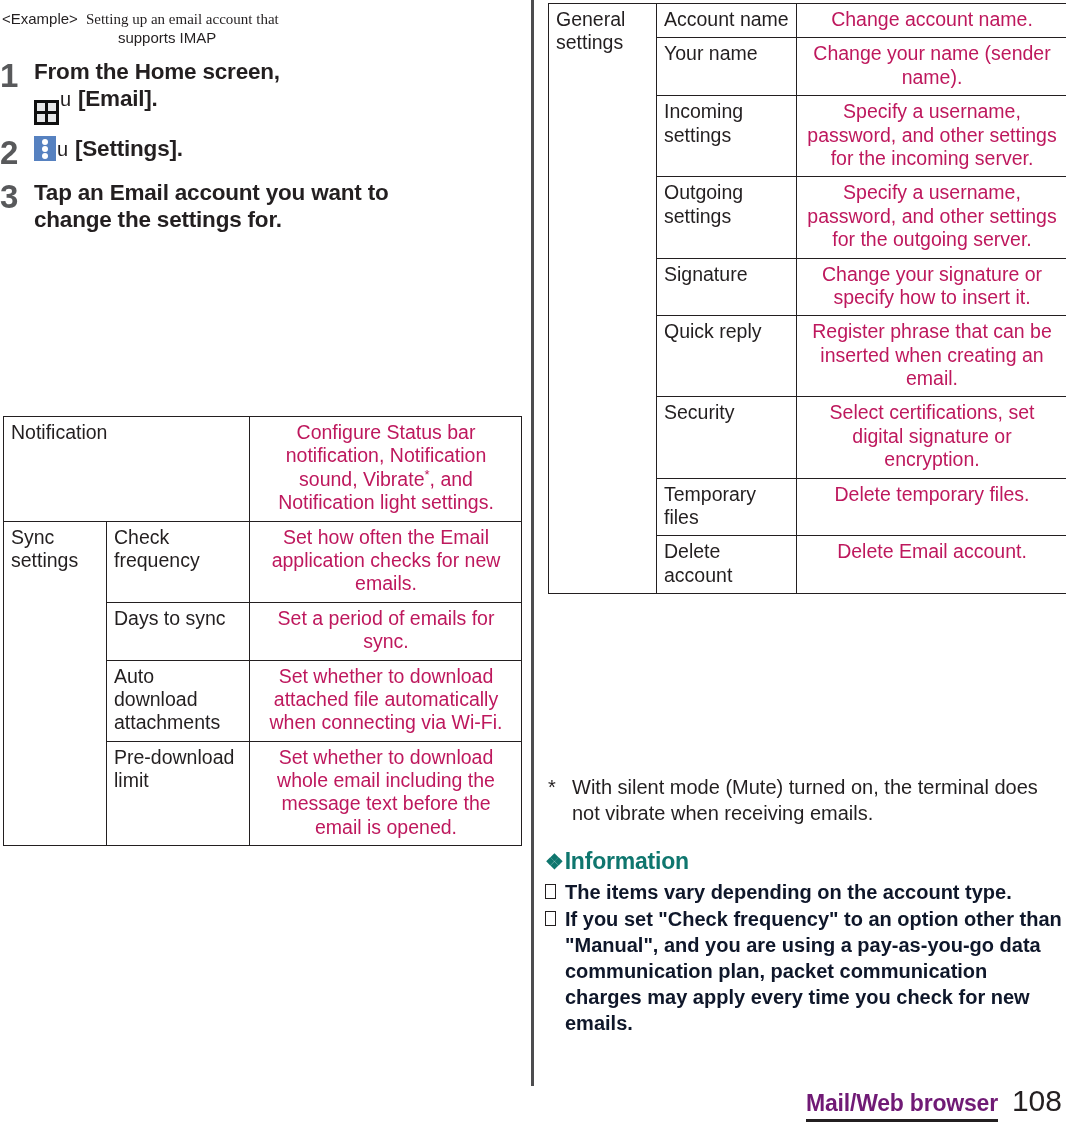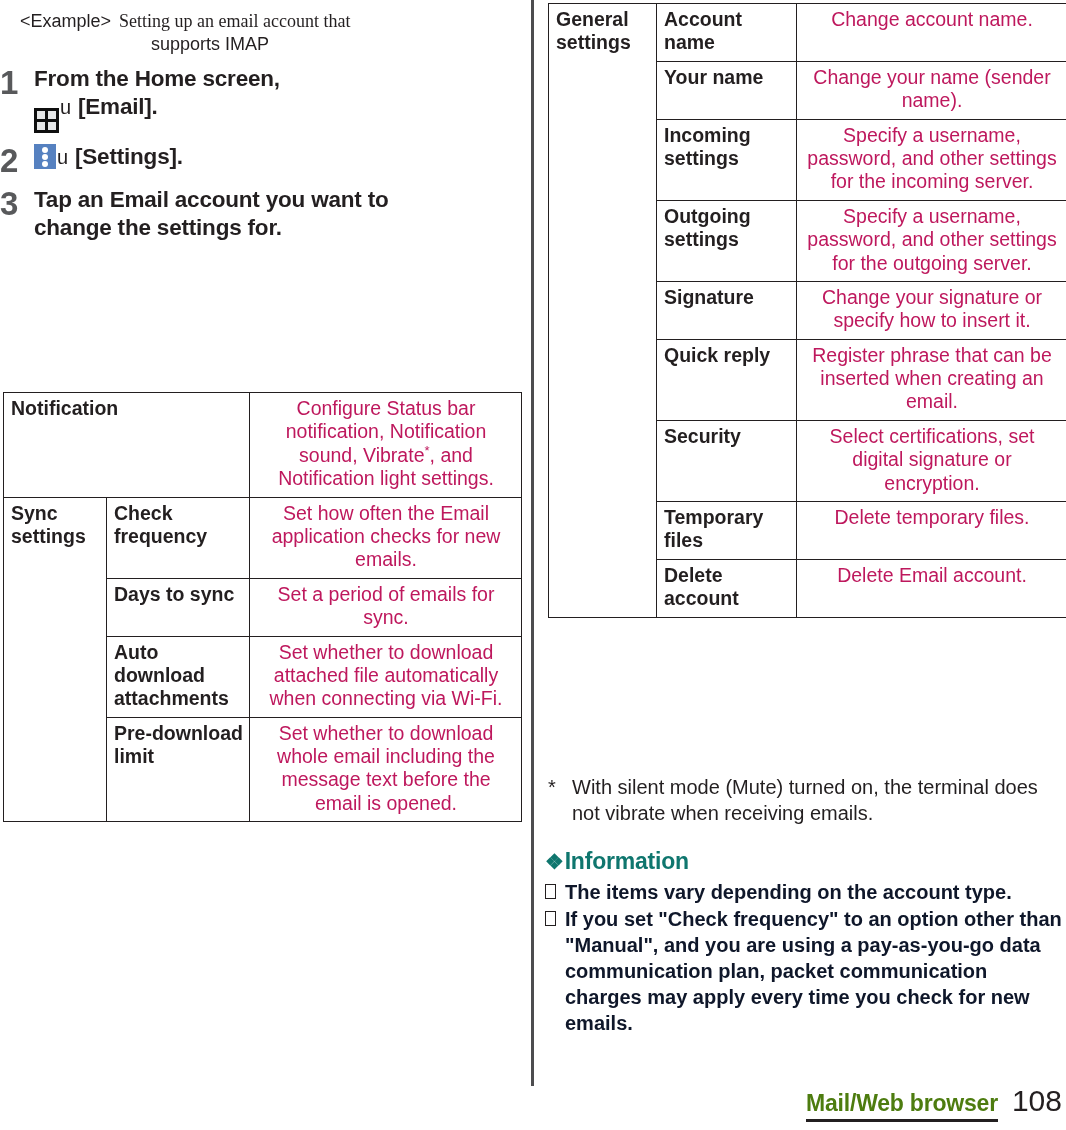--- a/index.html
+++ b/index.html
@@ -48,22 +48,22 @@
     margin: 0;
     font-size: 29px;
     line-height: 1.16;
     font-weight: bold;
     letter-spacing: -0.3px;
     color: #231f20;
   }
 
   
   .example-block {
-    margin: 10px 0 0 20px;
-    font-size: 18px;
+    margin: 10px 0 0 2px;
+    font-size: 15px;
     line-height: 1.26;
     display: flex;
     align-items: flex-start;
   }
   .example-label {
     white-space: nowrap;
     flex: 0 0 auto;
   }
   .example-text {
     margin-left: 8px;
@@ -154,31 +154,31 @@
     font-size: 19.5px;
     line-height: 1.2;
     color: #231f20;
   }
   table.spec td {
     border: 1.6px solid #231f20;
     vertical-align: top;
     padding: 4px 6px 6px 7px;
   }
   table.spec td.k {
-    font-weight: bold;
+    font-weight: normal;
   }
   table.spec td.d {
     font-weight: normal;
     color: #be185d;
     text-align: center;
   }
   .tbl-left {
     position: absolute;
     left: 3px;
-    top: 392px;
+    top: 416px;
     width: 518px;
   }
   .tbl-left col.c1 { width: 103px; }
   .tbl-left col.c2 { width: 143px; }
   .tbl-left col.c3 { width: 272px; }
 
   .tbl-right {
     position: absolute;
     left: 548px;
     top: 3px;
@@ -256,21 +256,21 @@
   .footer {
     position: absolute;
     right: 4px;
     bottom: 8px;
     display: flex;
     align-items: baseline;
   }
   .footer-title {
     font-size: 23px;
     font-weight: bold;
-    color: #4d7c0f;
+    color: #701a75;
     border-bottom: 3px solid #231f20;
     padding-bottom: 2px;
     letter-spacing: -0.2px;
   }
   .footer-page {
     font-size: 30px;
     color: #231f20;
     margin-left: 14px;
     min-width: 48px;
     text-align: right;

